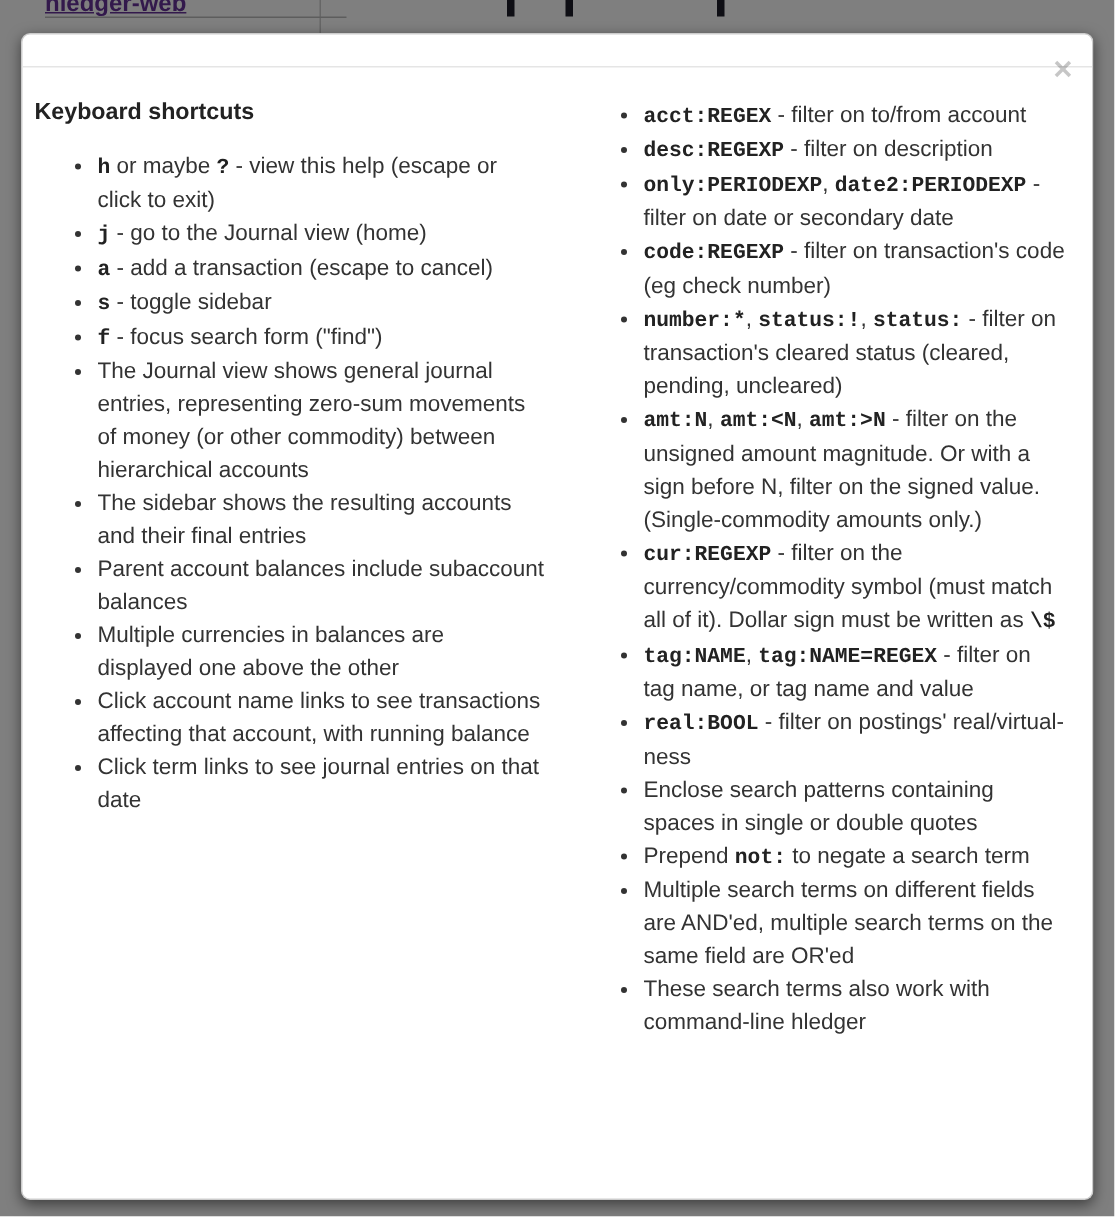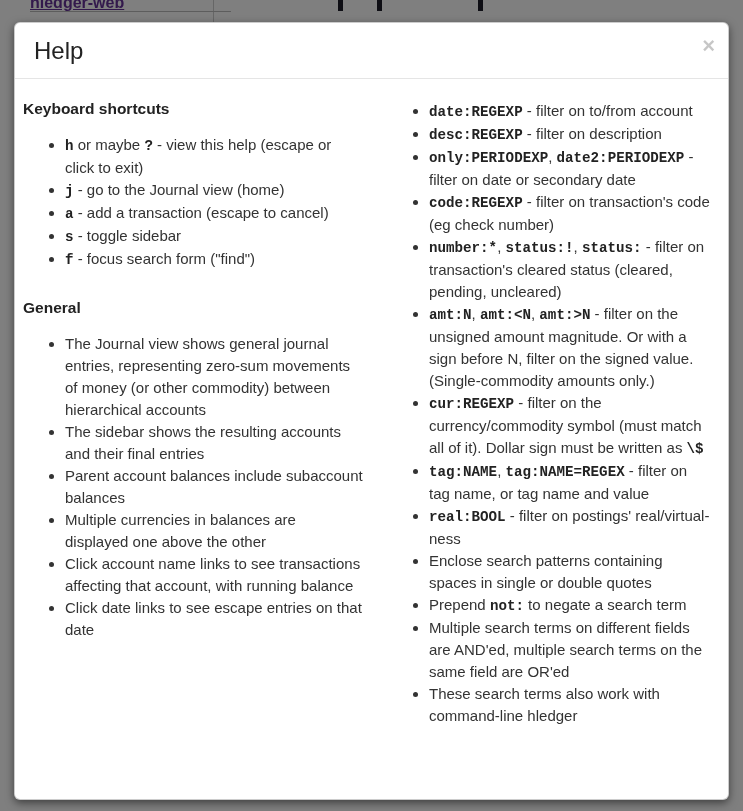--- a/index.html
+++ b/index.html
@@ -120,47 +120,45 @@
   </div>
   <div class="heading-fragment hf1"></div>
   <div class="heading-fragment hf2"></div>
   <div class="heading-fragment hf3"></div>
 </div>
 
 <div class="backdrop"></div>
 
 <div class="modal">
   <div class="modal-header">
-    <div class="modal-title">Help</div>
     <button class="close-btn">×</button>
   </div>
   <div class="modal-body">
     <div class="columns">
       <div class="col-left" id="col-left">
           <h4 class="section-heading">Keyboard shortcuts</h4>
           <ul class="help-list">
             <li><code>h</code> or maybe <code>?</code> - view this help (escape or click to exit)</li>
             <li><code>j</code> - go to the Journal view (home)</li>
             <li><code>a</code> - add a transaction (escape to cancel)</li>
             <li><code>s</code> - toggle sidebar</li>
             <li><code>f</code> - focus search form ("find")</li>
           </ul>
-          <h4 class="section-heading later">General</h4>
           <ul class="help-list">
             <li>The Journal view shows general journal entries, representing zero-sum movements of money (or other commodity) between hierarchical accounts</li>
             <li>The sidebar shows the resulting accounts and their final entries</li>
             <li>Parent account balances include subaccount balances</li>
             <li>Multiple currencies in balances are displayed one above the other</li>
             <li>Click account name links to see transactions affecting that account, with running balance</li>
-            <li>Click date links to see escape entries on that date</li>
+            <li>Click term links to see journal entries on that date</li>
           </ul>
         </div>
       <div class="col-right" id="col-right">
           <ul class="help-list">
-            <li><code>date:REGEXP</code> - filter on to/from account</li>
+            <li><code>acct:REGEX</code> - filter on to/from account</li>
             <li><code>desc:REGEXP</code> - filter on description</li>
             <li><code>only:PERIODEXP</code>, <code>date2:PERIODEXP</code> - filter on date or secondary date</li>
             <li><code>code:REGEXP</code> - filter on transaction's code (eg check number)</li>
             <li><code>number:*</code>, <code>status:!</code>, <code>status:</code> - filter on transaction's cleared status (cleared, pending, uncleared)</li>
             <li><code>amt:N</code>, <code>amt:&lt;N</code>, <code>amt:&gt;N</code> - filter on the unsigned amount magnitude. Or with a sign before N, filter on the signed value. (Single-commodity amounts only.)</li>
             <li><code>cur:REGEXP</code> - filter on the currency/commodity symbol (must match all of it). Dollar sign must be written as <code>\$</code></li>
             <li><code>tag:NAME</code>, <code>tag:NAME=REGEX</code> - filter on tag name, or tag name and value</li>
             <li><code>real:BOOL</code> - filter on postings' real/virtual-ness</li>
             <li>Enclose search patterns containing spaces in single or double quotes</li>
             <li>Prepend <code>not:</code> to negate a search term</li>

